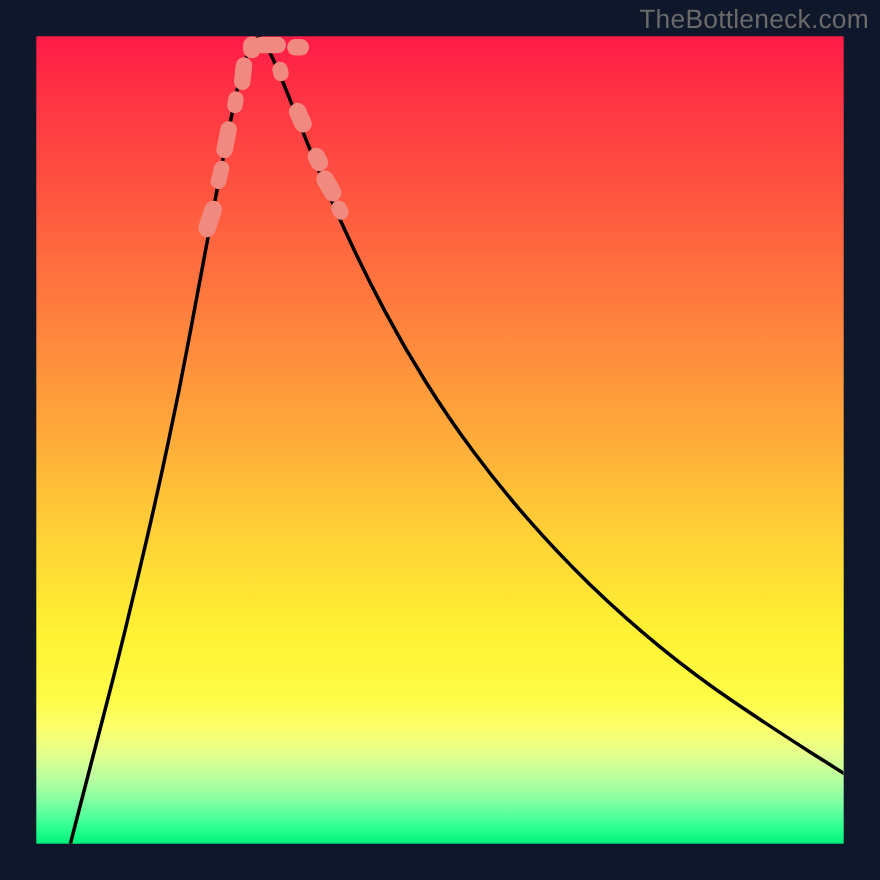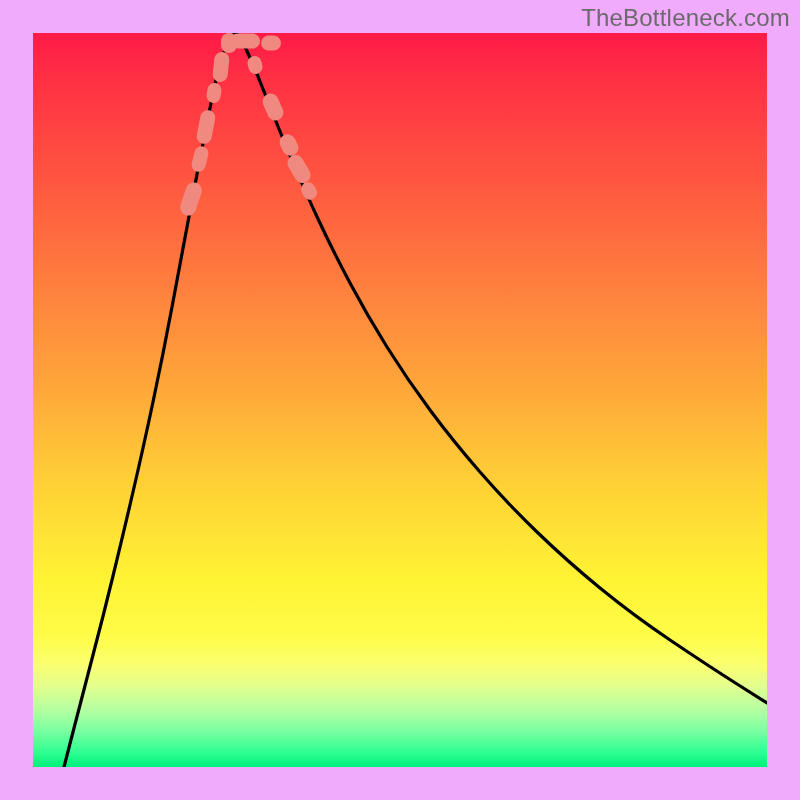--- a/index.html
+++ b/index.html
@@ -8,21 +8,21 @@
     width: 800px;
     height: 800px;
     overflow: hidden;
     background: #000;
     font-family: Arial, Helvetica, sans-serif;
   }
   .outer-frame {
     position: relative;
     width: 800px;
     height: 800px;
-    background: #f0abfc;
+    background: #0f172a;
   }
   .watermark {
     position: absolute;
     top: 4px;
     right: 10px;
     color: #6a6a6a;
     font-size: 24px;
     font-weight: 500;
     font-family: Arial, Helvetica, sans-serif;
     letter-spacing: 0.2px;

